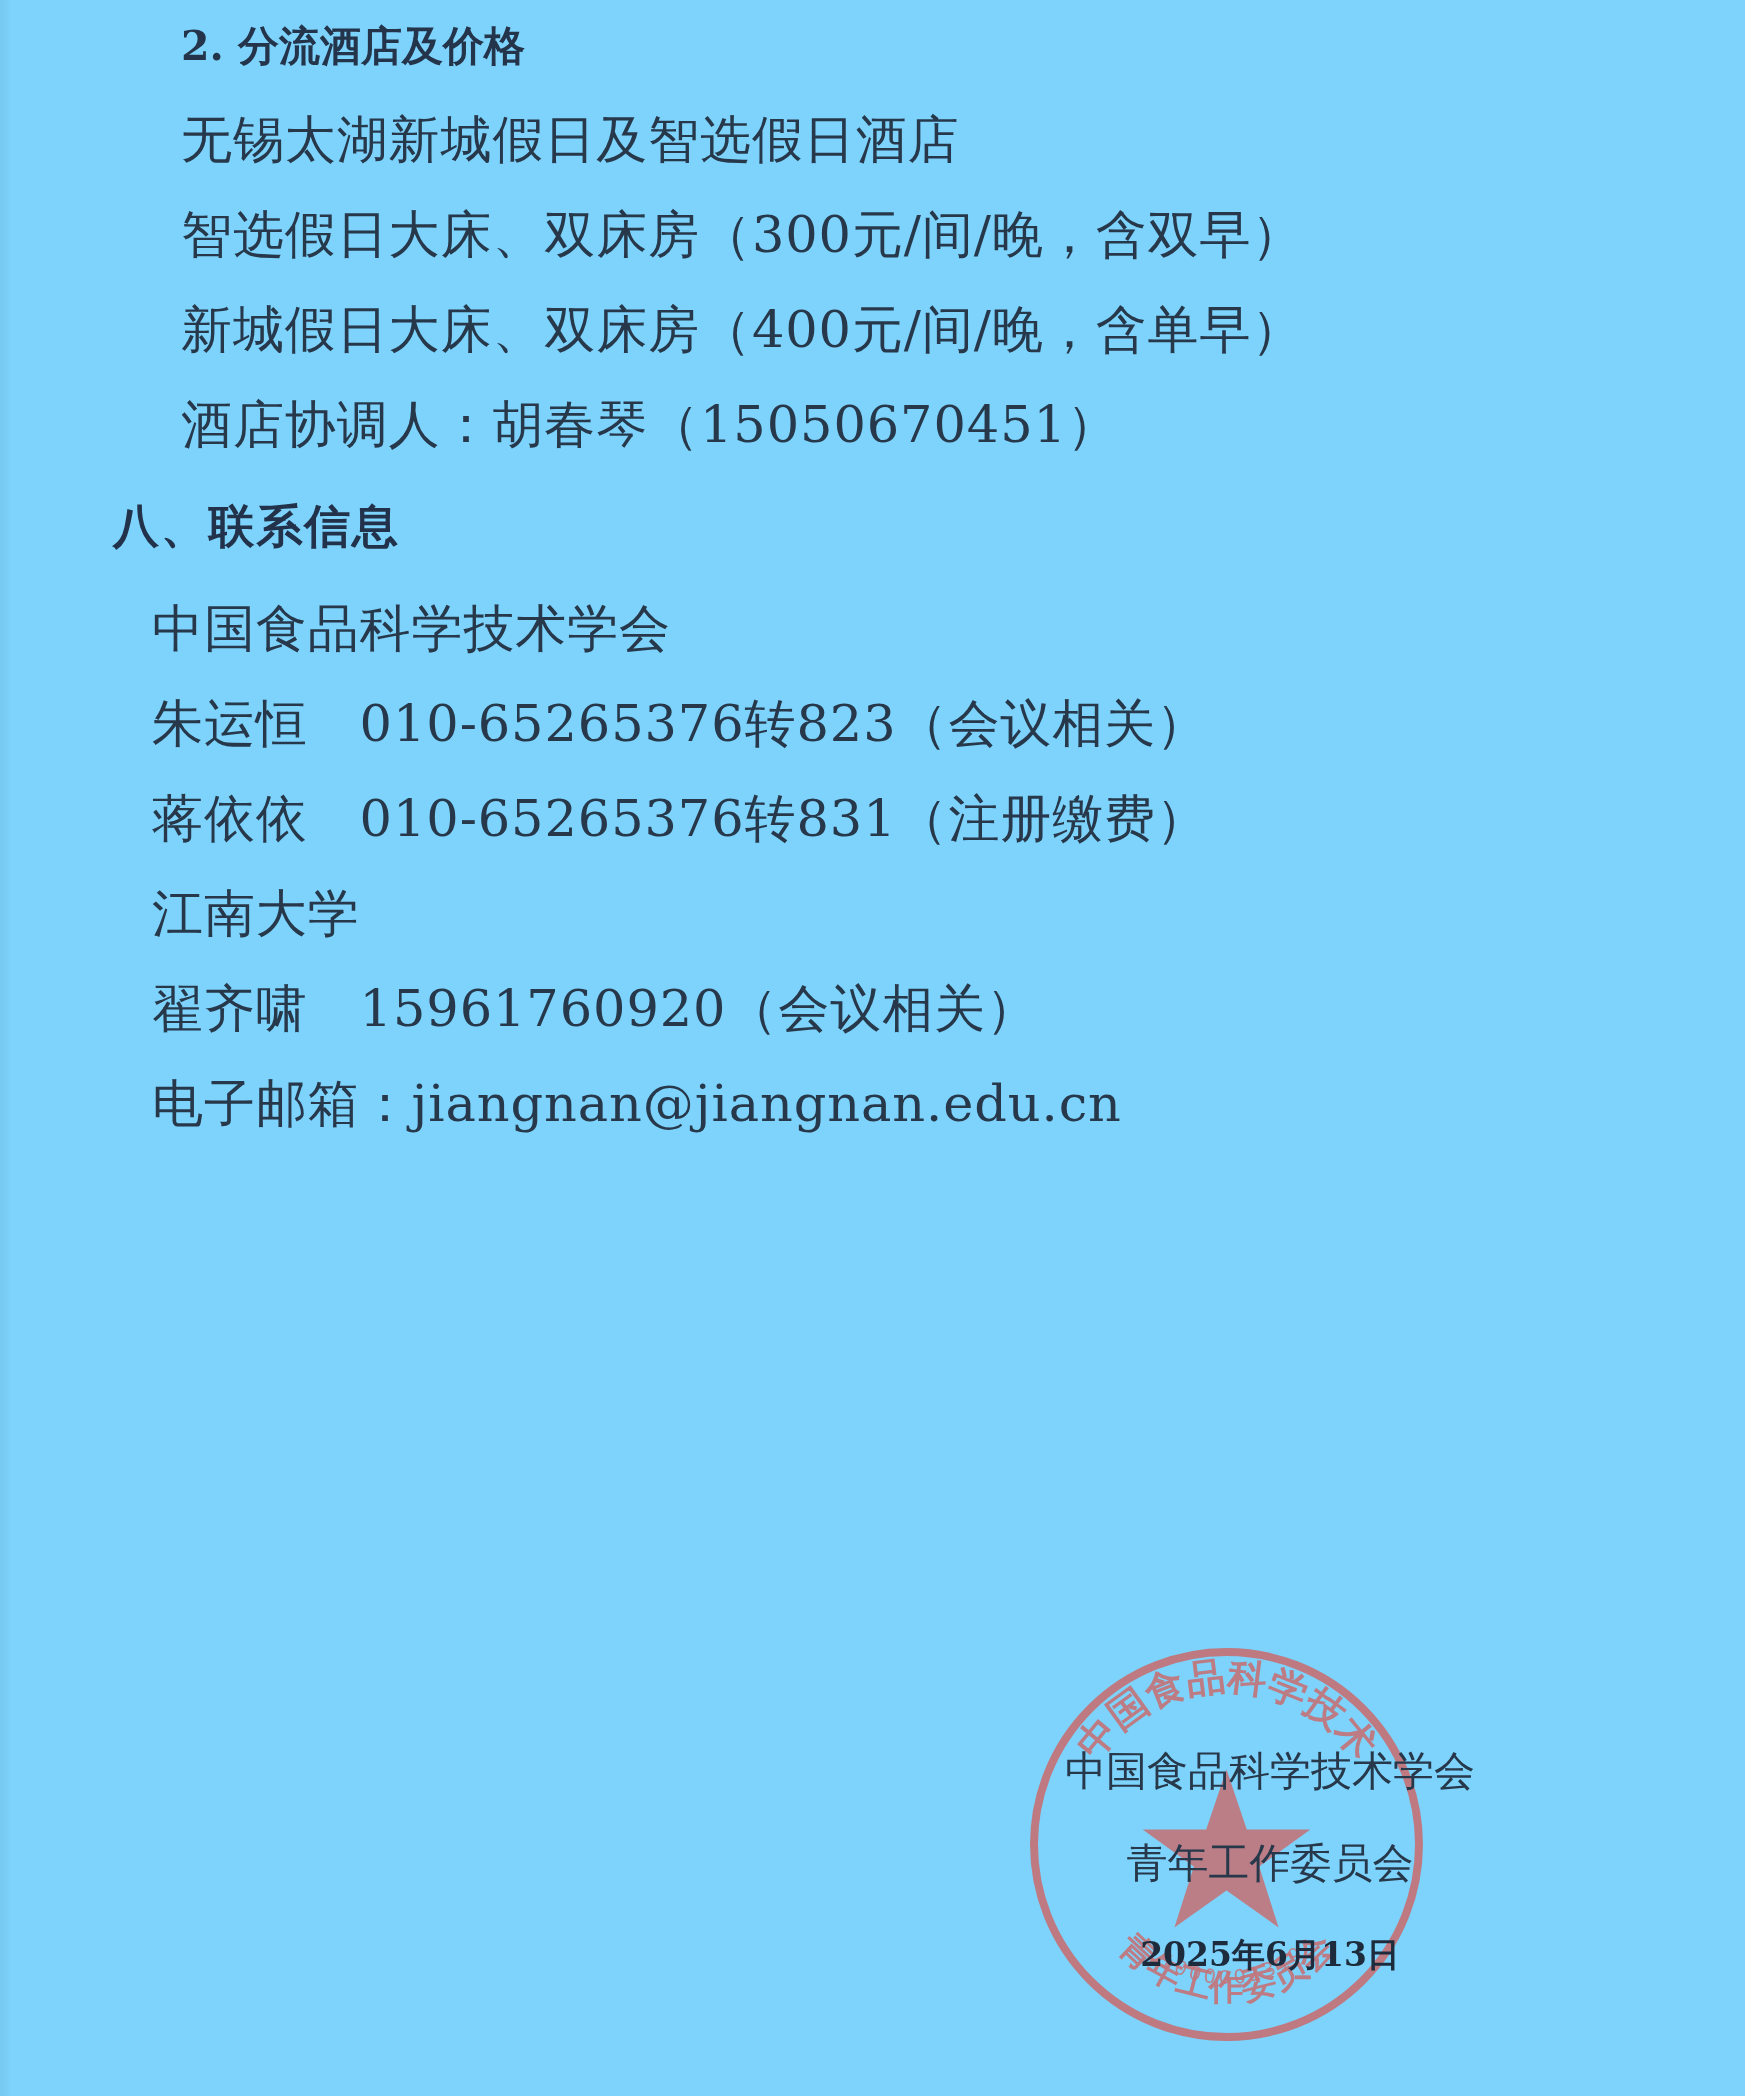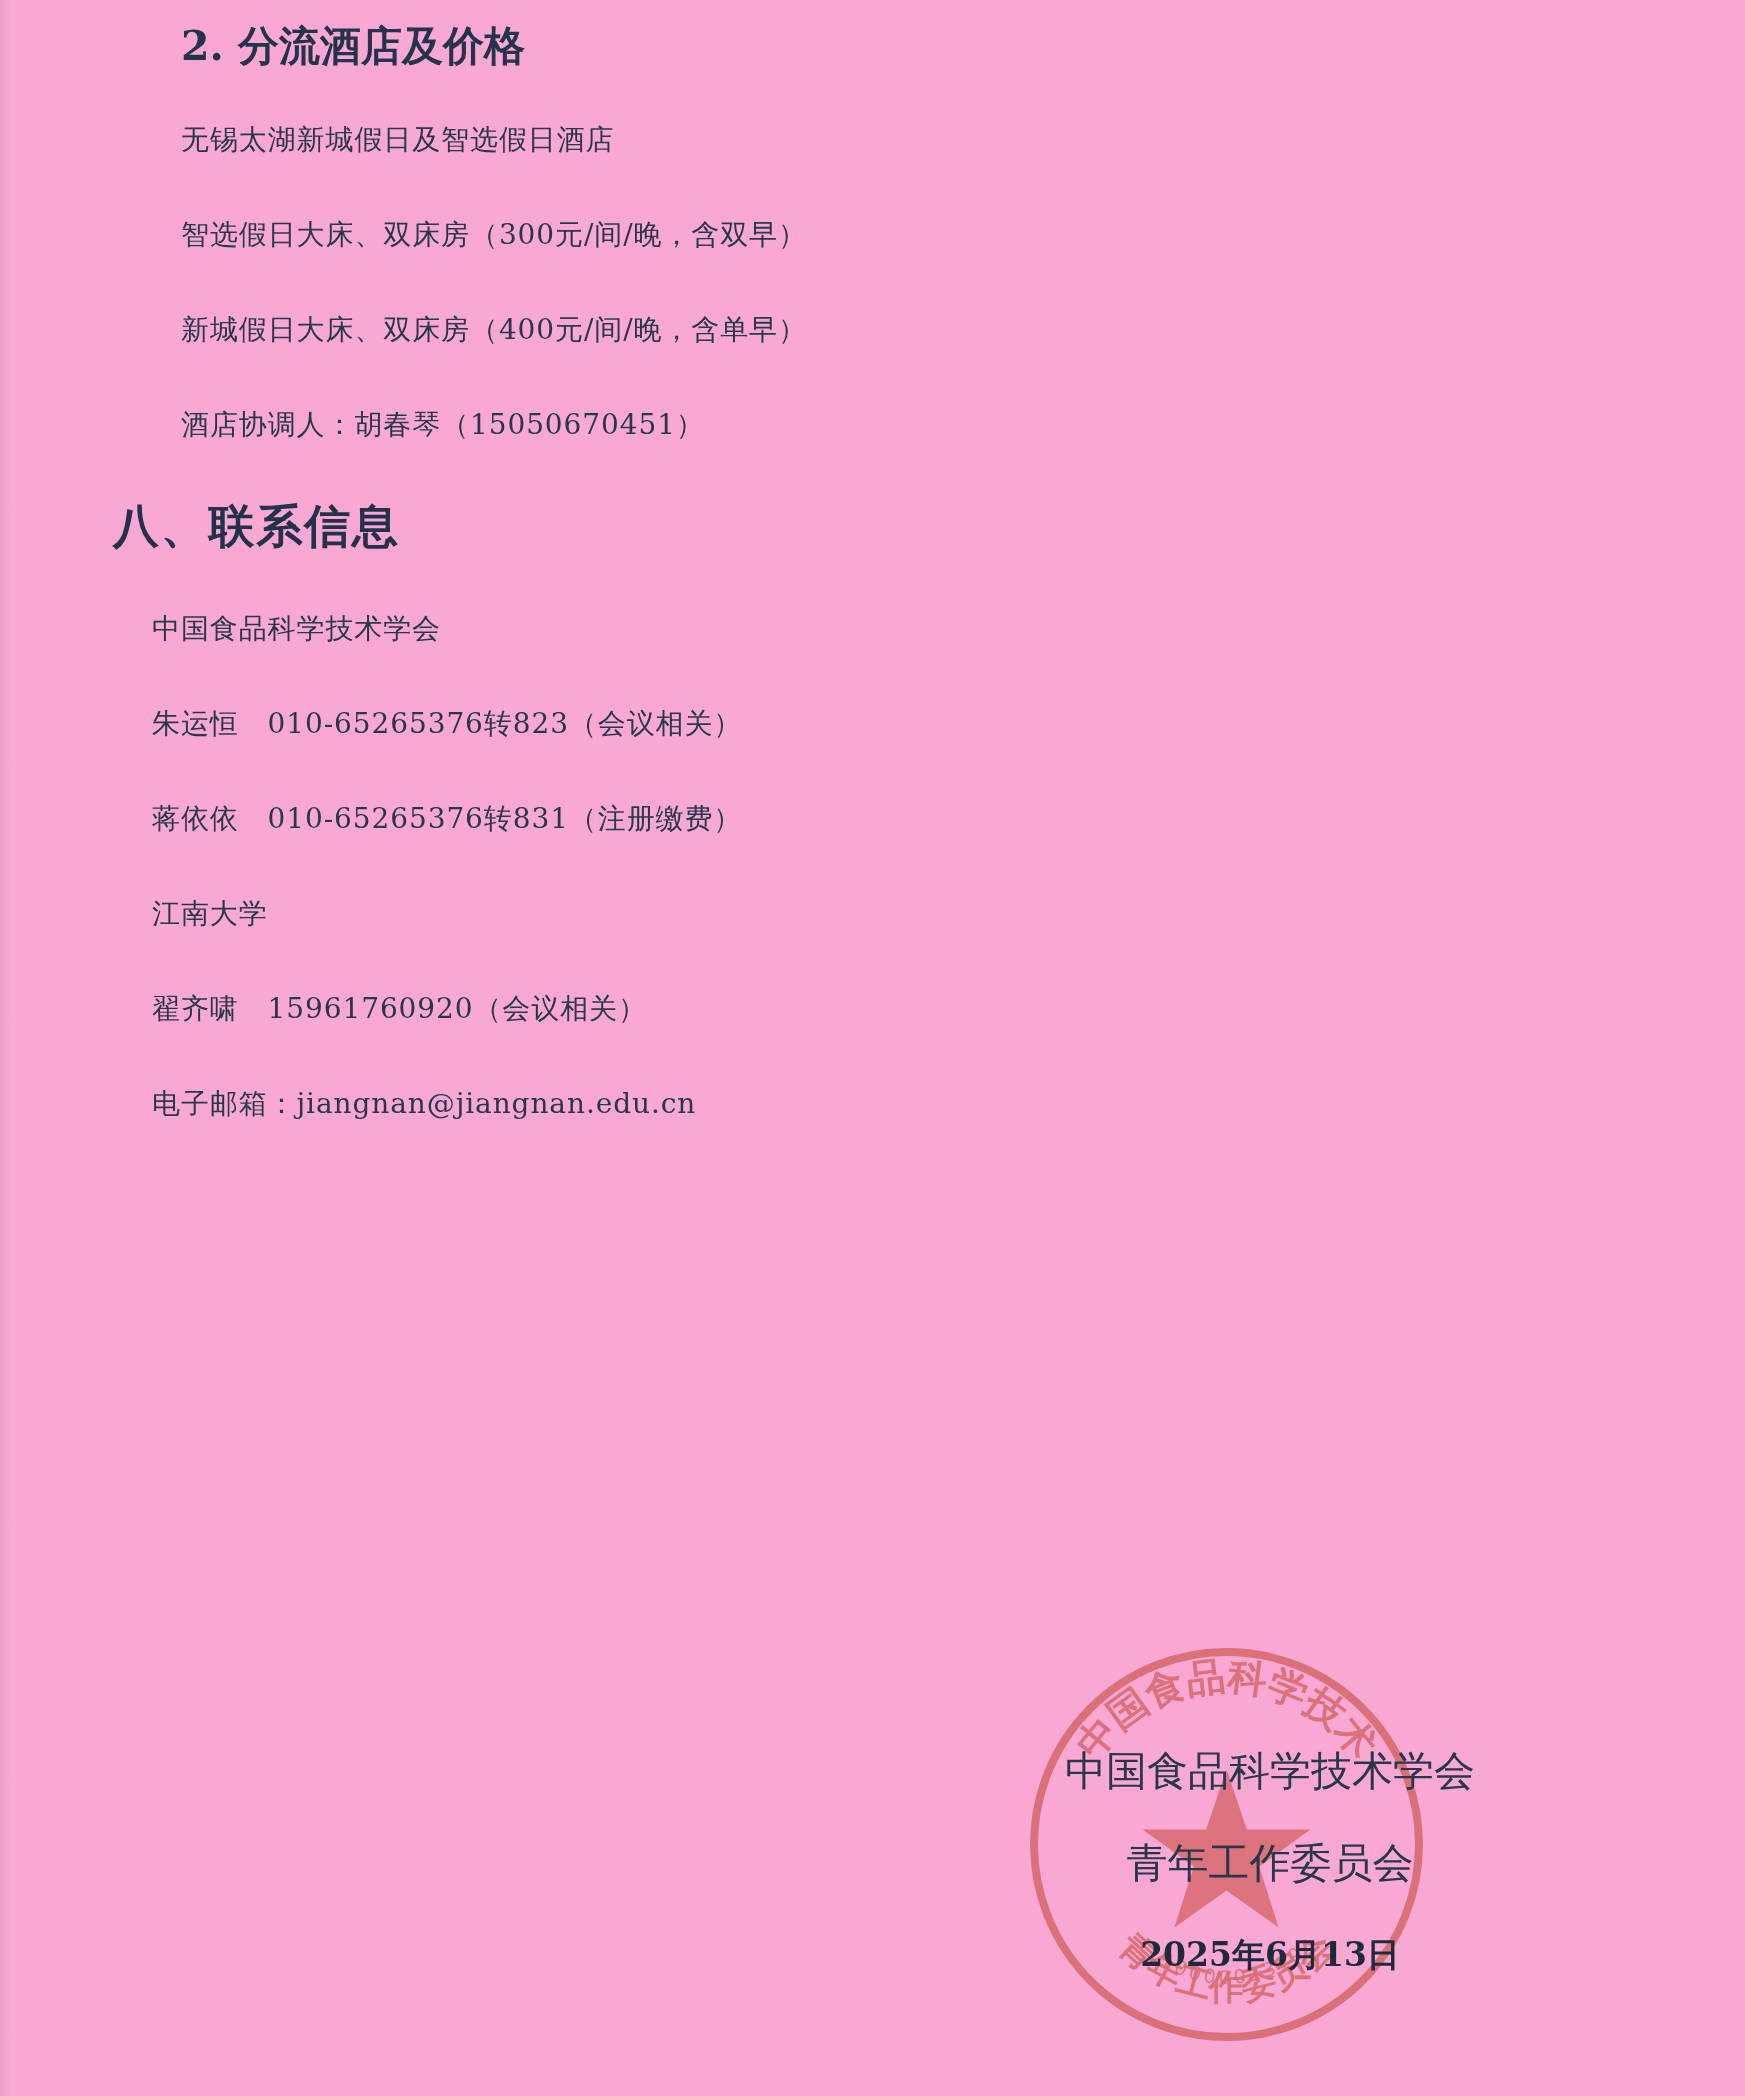--- a/index.html
+++ b/index.html
@@ -11,34 +11,34 @@
     width: 1746px;
     height: 2096px;
     position: relative;
     font-family: "DejaVu Serif", "Liberation Serif", serif;
     color: #2b3a4a;
     overflow: hidden;
   }
   .page {
     position: absolute;
     inset: 0;
-    background: #f9a8d4;
+    background: #7dd3fc;
     padding: 16px;
     text-decoration: underline;
   }
   .content {
     position: absolute;
     left: 97px;
     top: 0px;
     width: 1579px;
   }
 
   
   .line {
-    font-size: 28px;
+    font-size: 51px;
     line-height: 95px;
     color: #27384b;
     white-space: pre;
     letter-spacing: 0.9px;
     font-family: "DejaVu Serif", "Liberation Serif", serif;
   }
   .indent {
     padding-left: 84px;
   }
   .indent-sm {

